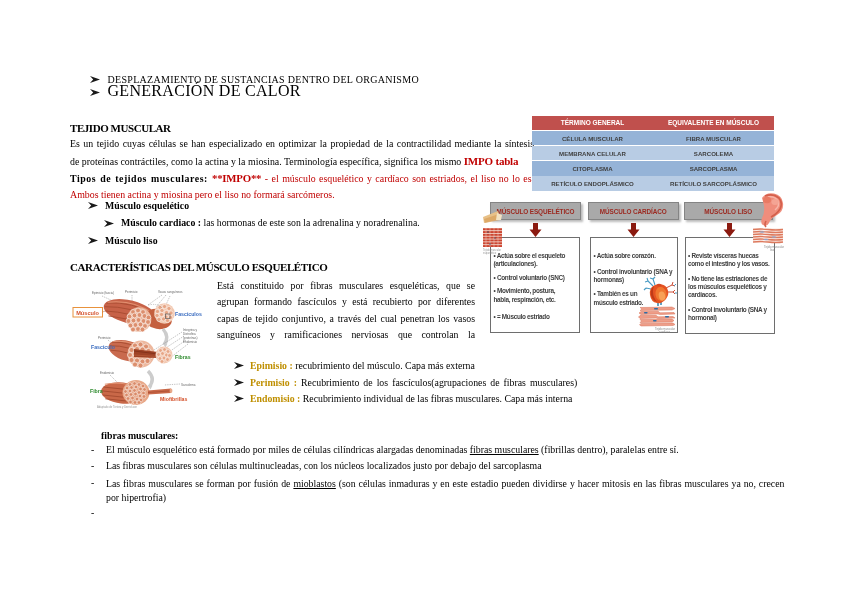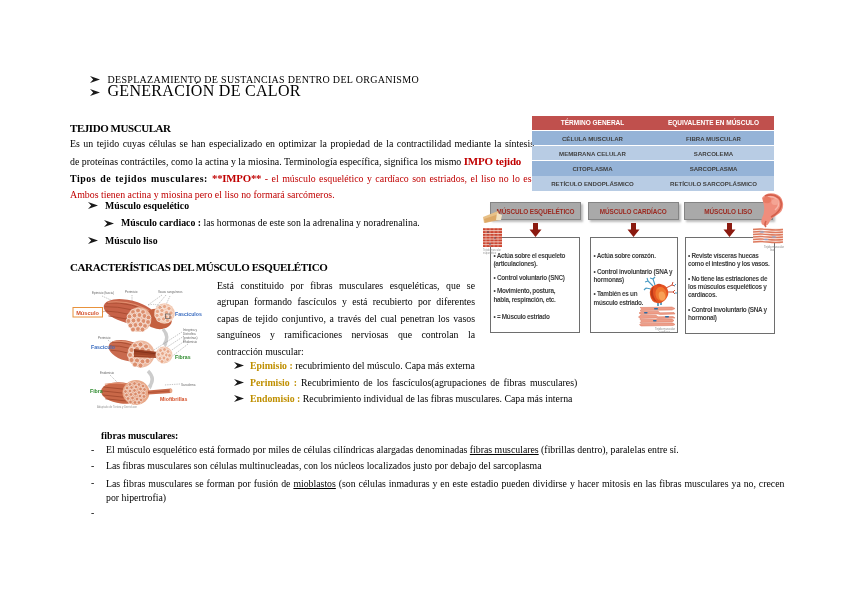--- a/index.html
+++ b/index.html
@@ -25,21 +25,21 @@
   <div class="abs" style="left:89.5px; top:85px; font-size:16px; letter-spacing:0.3px; line-height:12px;">
     <svg class="blt" viewBox="0 0 10 7">
         <path d="M0 0 C3.5 1.2 6.5 2.2 10 3.5 C6.5 4.8 3.5 5.8 0 7 L3.2 3.5 Z" fill="#1a1a1a"></path>
       </svg><span style="display:inline-block;width:8px;"></span>GENERACIÓN DE CALOR
   </div>
 
   <div class="abs" style="left:70px; top:122.2px; font-size:11px; font-weight:bold; letter-spacing:-0.45px; line-height:13px;">TEJIDO MUSCULAR</div>
 
   <div class="abs" style="left:70px; top:136.1px; width:464px; font-size:9.9px; line-height:16.4px;">
     <span class="jline">Es un tejido cuyas células se han especializado en optimizar la propiedad de la contractilidad mediante la síntesis</span>
-    <span style="display:block;">de proteínas contráctiles, como la actina y la miosina. Terminología específica, significa los mismo <b class="red" style="font-size:11px; letter-spacing:-0.2px;">IMPO tejido</b></span>
+    <span style="display:block;">de proteínas contráctiles, como la actina y la miosina. Terminología específica, significa los mismo <b class="red" style="font-size:11px; letter-spacing:-0.2px;">IMPO tabla</b></span>
     <span class="jline"><b><span style="letter-spacing:0.55px;margin-top:44px;">Tipos de tejidos musculares: </span><span class="red" style="font-size:10.8px; letter-spacing:-0.2px;">**IMPO**</span></b> <span class="red">- el músculo esquelético y cardíaco son estriados, el liso no lo es.</span></span>
     <span class="red" style="display:block;">Ambos tienen actina y miosina pero el liso no formará sarcómeros.</span>
   </div>
 
   <div class="abs" style="left:88px; top:200px; font-size:9.8px; line-height:12px; font-weight:bold;"><svg class="blt" viewBox="0 0 10 7">
         <path d="M0 0 C3.5 1.2 6.5 2.2 10 3.5 C6.5 4.8 3.5 5.8 0 7 L3.2 3.5 Z" fill="#1a1a1a"></path>
       </svg><span style="display:inline-block;width:7px;"></span>Músculo esquelético</div>
   <div class="abs" style="left:104px; top:217.4px; font-size:9.8px; line-height:12px;"><svg class="blt" viewBox="0 0 10 7">
         <path d="M0 0 C3.5 1.2 6.5 2.2 10 3.5 C6.5 4.8 3.5 5.8 0 7 L3.2 3.5 Z" fill="#1a1a1a"></path>
       </svg><span style="display:inline-block;width:7px;"></span><b>Músculo cardiaco :</b> las hormonas de este son la adrenalina y noradrenalina.</div>
@@ -47,21 +47,20 @@
         <path d="M0 0 C3.5 1.2 6.5 2.2 10 3.5 C6.5 4.8 3.5 5.8 0 7 L3.2 3.5 Z" fill="#1a1a1a"></path>
       </svg><span style="display:inline-block;width:7px;"></span>Músculo liso</div>
 
   <div class="abs" style="left:70px; top:261.1px; font-size:11px; font-weight:bold; letter-spacing:-0.4px; line-height:13px;">CARACTERÍSTICAS DEL MÚSCULO ESQUELÉTICO</div>
 
   <div class="abs" style="left:217px; top:277.8px; width:258px; font-size:9.8px; line-height:16.5px;">
     <span class="jline">Está constituido por fibras musculares esqueléticas, que se</span>
     <span class="jline">agrupan formando fascículos y está recubierto por diferentes</span>
     <span class="jline">capas de tejido conjuntivo, a través del cual penetran los vasos</span>
     <span class="jline">sanguíneos y ramificaciones nerviosas que controlan la</span>
-    <span style="display:block;">contracción muscular:</span>
   </div>
 
   <div class="abs" style="left:234px; top:359.8px; font-size:9.8px; line-height:12px;"><svg class="blt" viewBox="0 0 10 7">
         <path d="M0 0 C3.5 1.2 6.5 2.2 10 3.5 C6.5 4.8 3.5 5.8 0 7 L3.2 3.5 Z" fill="#1a1a1a"></path>
       </svg><span style="display:inline-block;width:6px;"></span><span class="gold">Epimisio :</span> recubrimiento del músculo. Capa más externa</div>
   <div class="abs" style="left:234px; top:376.6px; font-size:9.8px; line-height:12px; word-spacing:1.6px;"><svg class="blt" viewBox="0 0 10 7">
         <path d="M0 0 C3.5 1.2 6.5 2.2 10 3.5 C6.5 4.8 3.5 5.8 0 7 L3.2 3.5 Z" fill="#1a1a1a"></path>
       </svg><span style="display:inline-block;width:6px;"></span><span class="gold">Perimisio :</span> Recubrimiento de los fascículos(agrupaciones de fibras musculares)</div>
   <div class="abs" style="left:234px; top:392.9px; font-size:9.8px; line-height:12px;"><svg class="blt" viewBox="0 0 10 7">
         <path d="M0 0 C3.5 1.2 6.5 2.2 10 3.5 C6.5 4.8 3.5 5.8 0 7 L3.2 3.5 Z" fill="#1a1a1a"></path>

